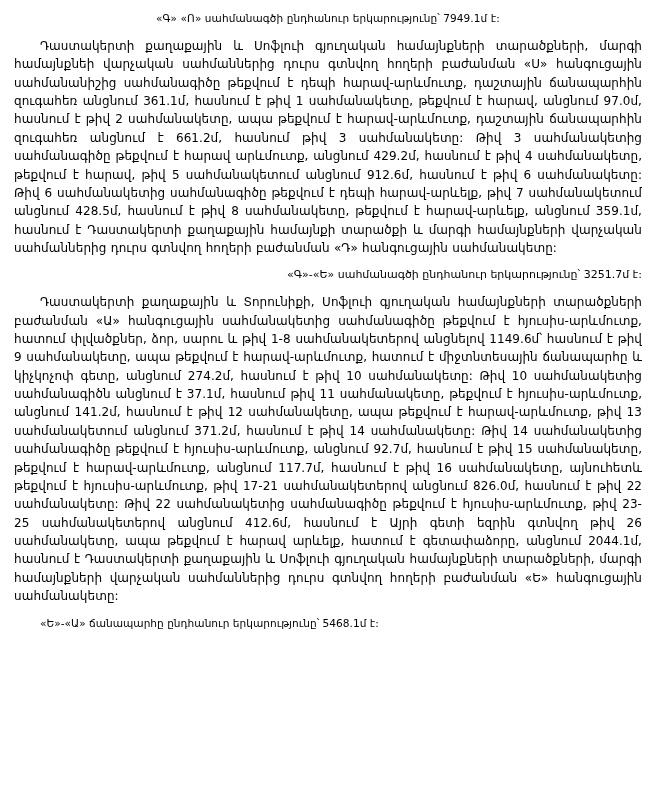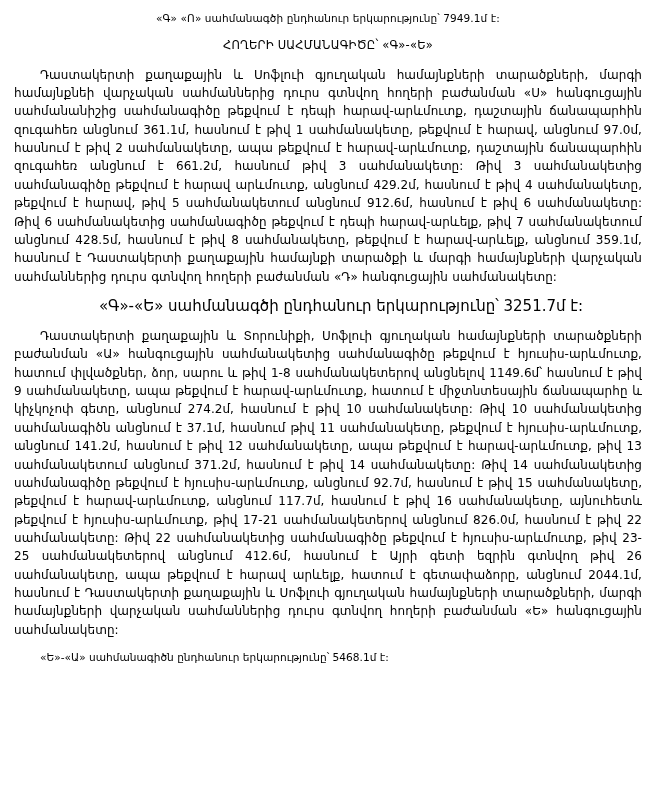--- a/index.html
+++ b/index.html
@@ -39,23 +39,23 @@
     font-size: 12px;
     line-height: 1.53;
     text-align: justify;
     text-justify: inter-word;
     margin: 12px 0 0 0;
     text-indent: 26px;
     letter-spacing: 0.05px;
     word-spacing: 0.4px;
   }
   .centered-note {
-    font-size: 15px;
+    font-size: 11px;
     margin: 11px 0 0 0;
-    text-align: center;
+    text-align: right;
     text-indent: 26px;
   }
   .sub-heading {
     text-align: center;
     font-size: 11.2px;
     margin: 22px 0 0 0;
     letter-spacing: 0.2px;
   }
   .footer-note {
     font-size: 10.6px;
@@ -65,25 +65,24 @@
   }
 </style>
 </head>
 <body>
 
 <div class="page">
 
   <div class="line-note">«Գ» «Ո» սահմանագծի ընդհանուր երկարությունը՝ 7949.1մ է:</div>
 
   <div class="heading">
-    <span class="h-line">ՀՈՂԵՐԻ  ՍԱՀՄԱՆԱԳԻԾԸ՝  «Գ»-«Ե»</span>
   </div>
 
   <div class="para">Դաստակերտի քաղաքային և Սոֆլուի գյուղական համայնքների տարածքների, մարգի համայնքնեի վարչական սահմաններից դուրս գտնվող հողերի բաժանման «Ս» հանգուցային սահմանանիշից սահմանագիծը թեքվում է  դեպի հարավ-արևմուտք, դաշտային ճանապարհին զուգահեռ անցնում 361.1մ, հասնում է թիվ 1 սահմանակետը, թեքվում է հարավ, անցնում 97.0մ, հասնում է թիվ 2 սահմանակետը, ապա թեքվում է հարավ-արևմուտք, դաշտային ճանապարհին զուգահեռ անցնում է 661.2մ, հասնում թիվ 3 սահմանակետը: Թիվ 3 սահմանակետից սահմանագիծը թեքվում է հարավ արևմուտք, անցնում 429.2մ, հասնում է թիվ 4 սահմանակետը, թեքվում է հարավ, թիվ 5 սահմանակետում  անցնում 912.6մ, հասնում է թիվ 6 սահմանակետը: Թիվ 6 սահմանակետից սահմանագիծը թեքվում է դեպի հարավ-արևելք, թիվ 7 սահմանակետում անցնում 428.5մ, հասնում է թիվ 8 սահմանակետը, թեքվում է հարավ-արևելք, անցնում 359.1մ, հասնում է Դաստակերտի քաղաքային համայնքի տարածքի և  մարգի համայնքների վարչական սահմաններից դուրս գտնվող հողերի բաժանման «Դ» հանգուցային սահմանակետը:</div>
 
   <div class="centered-note">«Գ»-«Ե» սահմանագծի ընդհանուր երկարությունը՝ 3251.7մ է:</div>
 
 
   <div class="para">Դաստակերտի  քաղաքային  և  Տորունիքի, Սոֆլուի գյուղական համայնքների տարածքների բաժանման «Ա» հանգուցային սահմանակետից սահմանագիծը թեքվում է հյուսիս-արևմուտք, հատում փլվածքներ, ձոր, սարու և թիվ 1-8 սահմանակետերով անցնելով 1149.6մ՝ հասնում է թիվ 9 սահմանակետը, ապա թեքվում է հարավ-արևմուտք, հատում է միջտնտեսային ճանապարհը և կիչկոչոփ գետը, անցնում 274.2մ, հասնում է թիվ 10 սահմանակետը: Թիվ 10 սահմանակետից սահմանագիծն անցնում է 37.1մ, հասնում թիվ 11 սահմանակետը, թեքվում է հյուսիս-արևմուտք, անցնում 141.2մ, հասնում է թիվ 12 սահմանակետը, ապա թեքվում է հարավ-արևմուտք, թիվ 13 սահմանակետում անցնում 371.2մ,  հասնում է թիվ 14 սահմանակետը: Թիվ 14 սահմանակետից սահմանագիծը թեքվում է հյուսիս-արևմուտք, անցնում 92.7մ, հասնում է թիվ 15 սահմանակետը, թեքվում է հարավ-արևմուտք, անցնում 117.7մ, հասնում է թիվ 16 սահմանակետը, այնուհետև թեքվում է հյուսիս-արևմուտք, թիվ 17-21 սահմանակետերով անցնում 826.0մ, հասնում է թիվ 22 սահմանակետը: Թիվ 22 սահմանակետից սահմանագիծը թեքվում է հյուսիս-արևմուտք, թիվ 23-25 սահմանակետերով անցնում 412.6մ, հասնում է Այրի գետի եզրին գտնվող  թիվ 26 սահմանակետը, ապա թեքվում է հարավ արևելք, հատում է գետափաձորը, անցնում 2044.1մ, հասնում է Դաստակերտի քաղաքային և Սոֆլուի գյուղական համայնքների տարածքների, մարգի համայնքների վարչական սահմաններից դուրս գտնվող հողերի բաժանման «Ե» հանգուցային սահմանակետը:</div>
 
-  <div class="footer-note">«Ե»-«Ա» սահմանագիծն ընդհանուր երկարությունը՝ 5468.1մ է:</div>
+  <div class="footer-note">«Ե»-«Ա» ճանապարհը ընդհանուր երկարությունը՝ 5468.1մ է:</div>
 
 </div>
 
 </body></html>

